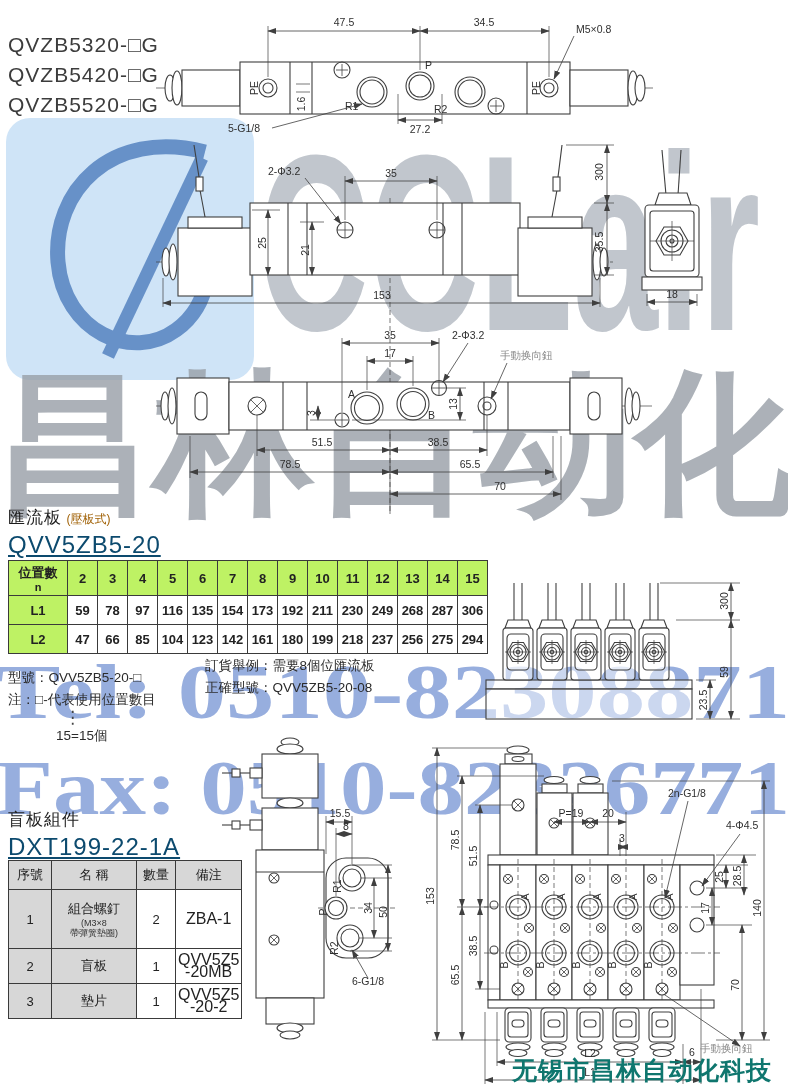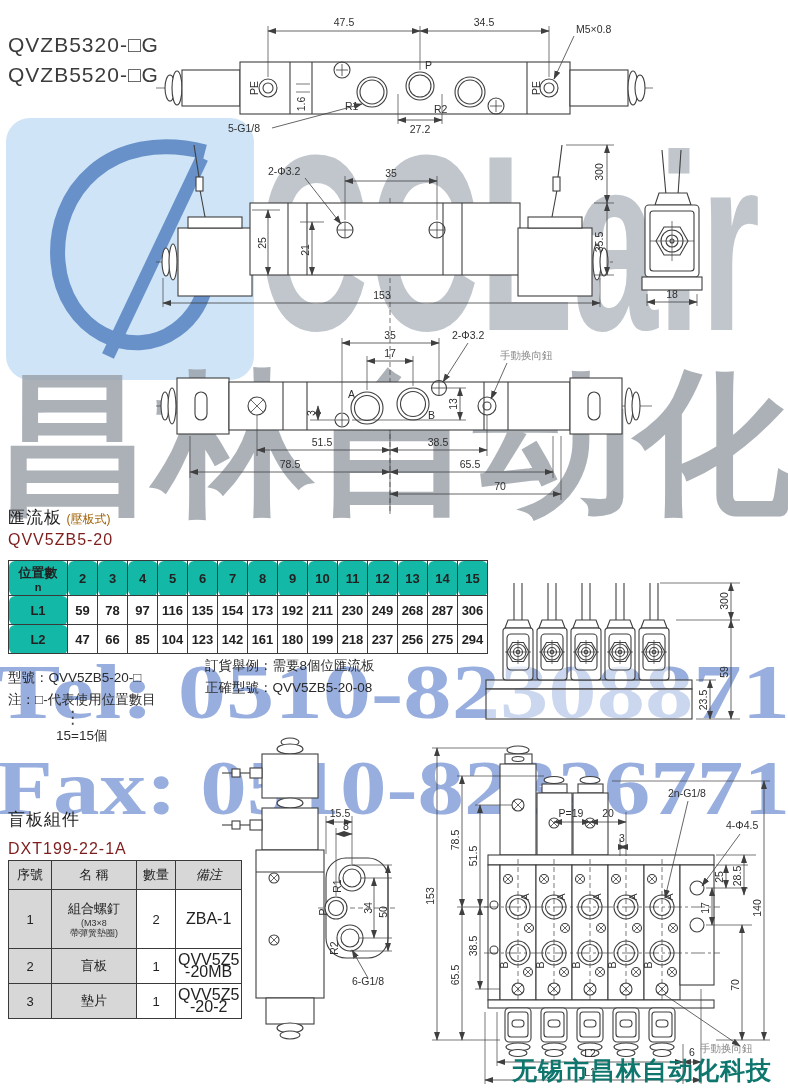--- a/index.html
+++ b/index.html
@@ -5,26 +5,26 @@
   html,body{margin:0;padding:0;background:#e8e8e8;}
   .page{position:relative;width:788px;height:1092px;background:#fff;overflow:hidden;
         font-family:"Liberation Sans","DejaVu Sans",sans-serif;}
   .abs{position:absolute;}
   #wm{position:absolute;left:0;top:0;z-index:0;}
   #dwg{position:absolute;left:0;top:0;z-index:1;}
   .tl{z-index:2;}
   .model-line{font-size:21px;line-height:30px;color:#3c3c3c;letter-spacing:1px;}
   .sec-title{font-size:17px;color:#1d1d1d;letter-spacing:1px;}
   .sec-sub{font-size:12px;color:#a16207;}
-  .sec-model{font-size:16px;color:#7f1d1d;letter-spacing:1px;}
+  .sec-model{font-size:24px;color:#0c4a6e;letter-spacing:1px;text-decoration:underline;}
   table{border-collapse:collapse;background:#fff;}
   .t1{font-size:13px;font-weight:bold;color:#222;}
   .t1 td{border:1.6px solid #3a3a3a;text-align:center;padding:0;height:28px;min-width:29px;background:#fff;}
   .t1 td.lab{width:58px;}
-  .t1 .hd{background:#14b8a6;border-radius:6px;}
+  .t1 .hd{background:#bef264;}
   .t1 .hrow td{height:34px;}
   .hsub{font-size:11px;font-weight:bold;line-height:11px;}
   .t2{font-size:13px;color:#222;}
   .t2 td{border:1.6px solid #3a3a3a;text-align:center;padding:1px 2px;background:#fff;margin-left:36px;}
   .t2 .hd{background:#d7d7d7;}
   .t2 .sub{font-size:9px;line-height:10px;color:#333;}
   .t2 .rk{font-size:16px;line-height:12px;}
   .note{font-size:13.5px;color:#2c2c2c;line-height:22px;}
   .dots{font-size:17px;color:#444;line-height:14px;}
   .company{font-size:25px;font-weight:bold;color:#0f766e;letter-spacing:1px;z-index:3;}
@@ -480,20 +480,21 @@
       <text class="dt dtm" x="692" y="1056">6</text>
       <line class="dm" x1="485" y1="1080" x2="701" y2="1080" marker-start="url(#ar)" marker-end="url(#ar)"></line>
       <text class="dt dtm" x="590" y="1076">L1</text>
       <text class="dt dtg" x="700" y="1052">手動换向鈕</text>
       <line class="dm" x1="665" y1="995" x2="740" y2="1046" marker-end="url(#ar)"></line>
     </g>
   </svg>
 
   <div class="abs tl" style="left:8px;top:6px;margin-top:24px;">
     <div class="model-line">QVZB5320-□G</div>
+    <div class="model-line">QVZB5420-□G</div>
     <div class="model-line">QVZB5520-□G</div>
   </div>
 
   <div class="abs tl" style="left:8px;top:506px;">
     <span class="sec-title">匯流板</span>
     <span class="sec-sub">(壓板式)</span>
   </div>
   <div class="abs tl sec-model" style="left:8px;top:531px;">QVV5ZB5-20</div>
 
   <table class="t1 abs tl" style="left:8px;top:560px;">
@@ -560,29 +561,29 @@
     <div>注：□-代表使用位置數目</div>
     <div class="dots" style="padding-left:56px;">⋮</div>
     <div style="padding-left:48px;">15=15個</div>
   </div>
   <div class="abs tl note" style="left:205px;top:655px;width:230px;">
     <div>訂貨舉例：需要8個位匯流板</div>
     <div>正確型號：QVV5ZB5-20-08</div>
   </div>
 
   <div class="abs tl sec-title" style="left:8px;top:808px;">盲板組件</div>
-  <div class="abs tl sec-model" style="left:8px;top:833px;margin-top:7px;">DXT199-22-1A</div>
+  <div class="abs tl sec-model" style="left:8px;top:833px;">DXT199-22-1A</div>
 
   <table class="t2 abs tl" style="left:8px;top:860px;">
     <tbody>
         <tr>
       <td class="hd" style="width:38px;height:26px;">序號</td>
       <td class="hd" style="width:80px;">名 稱</td>
       <td class="hd" style="width:34px;">數量</td>
-      <td class="hd" style="width:58px;font-style:italic;">備注</td>
+      <td class="hd" style="width:58px;">備注</td>
     </tr>
     <tr>
       <td class="hd" style="height:56px;">1</td>
       <td class="hd">
         <div>組合螺釘</div>
         <div class="sub">(M3×8</div>
         <div class="sub">帶彈簧墊圈)</div>
       </td>
       <td>2</td>
       <td class="rk">ZBA-1</td>

